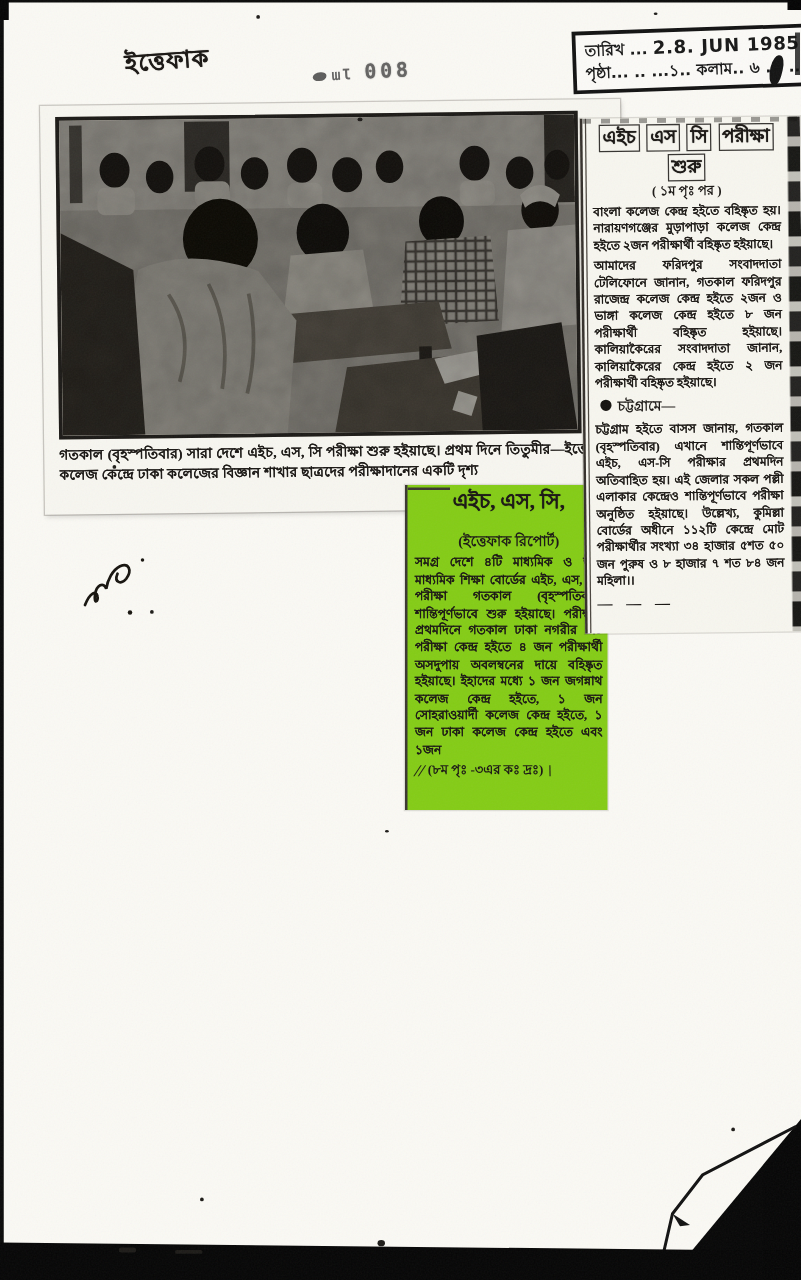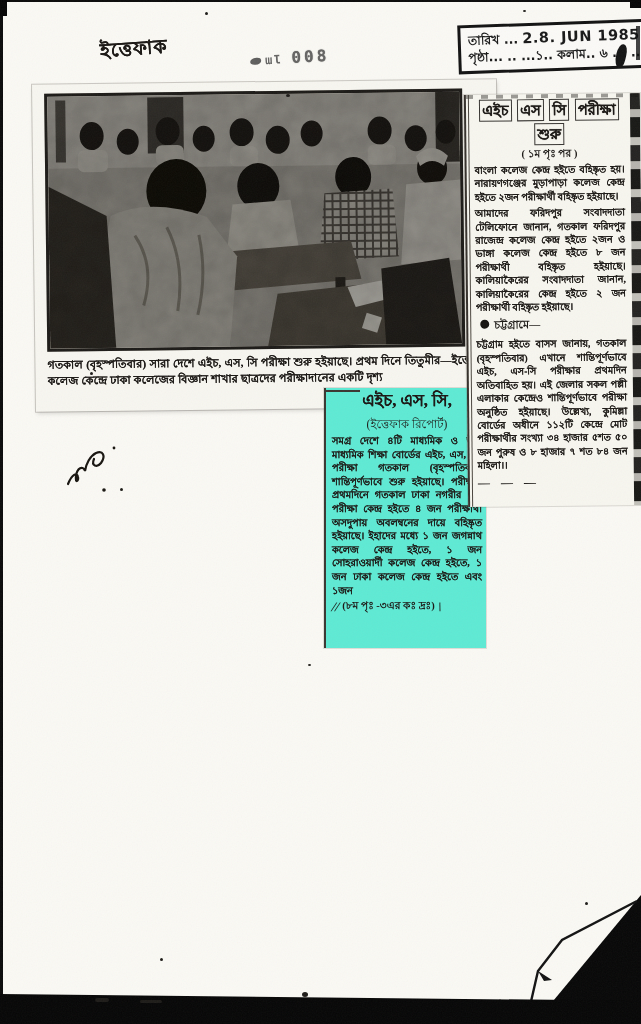--- a/index.html
+++ b/index.html
@@ -34,25 +34,25 @@
 
   
   .photoclip{left:34px;top:82px;width:442px;background:#f7f6f0;transform:rotate(-0.7deg);
              box-shadow:0 0 0 1px rgba(70,65,55,.25),1px 2px 4px rgba(0,0,0,.15);padding:9px 10px 8px 12px;}
   .photoframe{border:3px solid #1c1a17;width:412px;height:252px;overflow:hidden;background:#b9b5ab;}
   .caption{margin-top:5px;font-weight:bold;font-size:11px;line-height:16px;text-align:justify;
            letter-spacing:.2px;height:36px;overflow:hidden;text-shadow:0 0 .5px rgba(20,18,15,.8);}
   .caption .attrib{float:right;font-weight:bold;}
 
   
-  .carticle{left:324px;top:388px;width:150px;height:258px;background:#5eead4;overflow:hidden;
+  .carticle{left:324px;top:388px;width:150px;height:258px;background:#84cc16;overflow:hidden;
             border-left:2px solid #3a3631;padding:2px 4px 0 6px;box-shadow:0 0 0 1px rgba(70,65,55,.15);}
   .carticle .tick{position:absolute;left:0;top:2px;width:34px;height:2px;background:#3a3631;}
   .chead{font-size:16.5px;font-weight:bold;text-align:center;line-height:21px;text-shadow:0 0 .6px #1a1714;}
-  .cbyline{font-size:11.5px;font-weight:normal;text-align:center;line-height:15px;margin-top:6px;}
+  .cbyline{font-size:11.5px;font-weight:bold;text-align:center;line-height:15px;margin-top:16px;}
   .cbody{font-size:9.8px;font-weight:bold;line-height:13.6px;text-align:justify;margin-top:2px;
          text-shadow:0 0 .4px rgba(25,22,18,.75);}
   .cfooter{display:flex;gap:3px;align-items:center;font-size:10.5px;font-weight:bold;margin-top:1px;}
   .cfooter .sl{font-size:13px;transform:skewX(-18deg);}
 
   
   .rcol{left:466px;top:94px;width:174px;height:412px;background:#f7f6ef;overflow:hidden;
         transform:rotate(-0.6deg);border-left:2px solid #35302b;
         box-shadow:0 0 0 1px rgba(70,65,55,.18);}
   .rcol-inner{border-left:1px solid #4a453e;margin-left:2px;height:100%;

